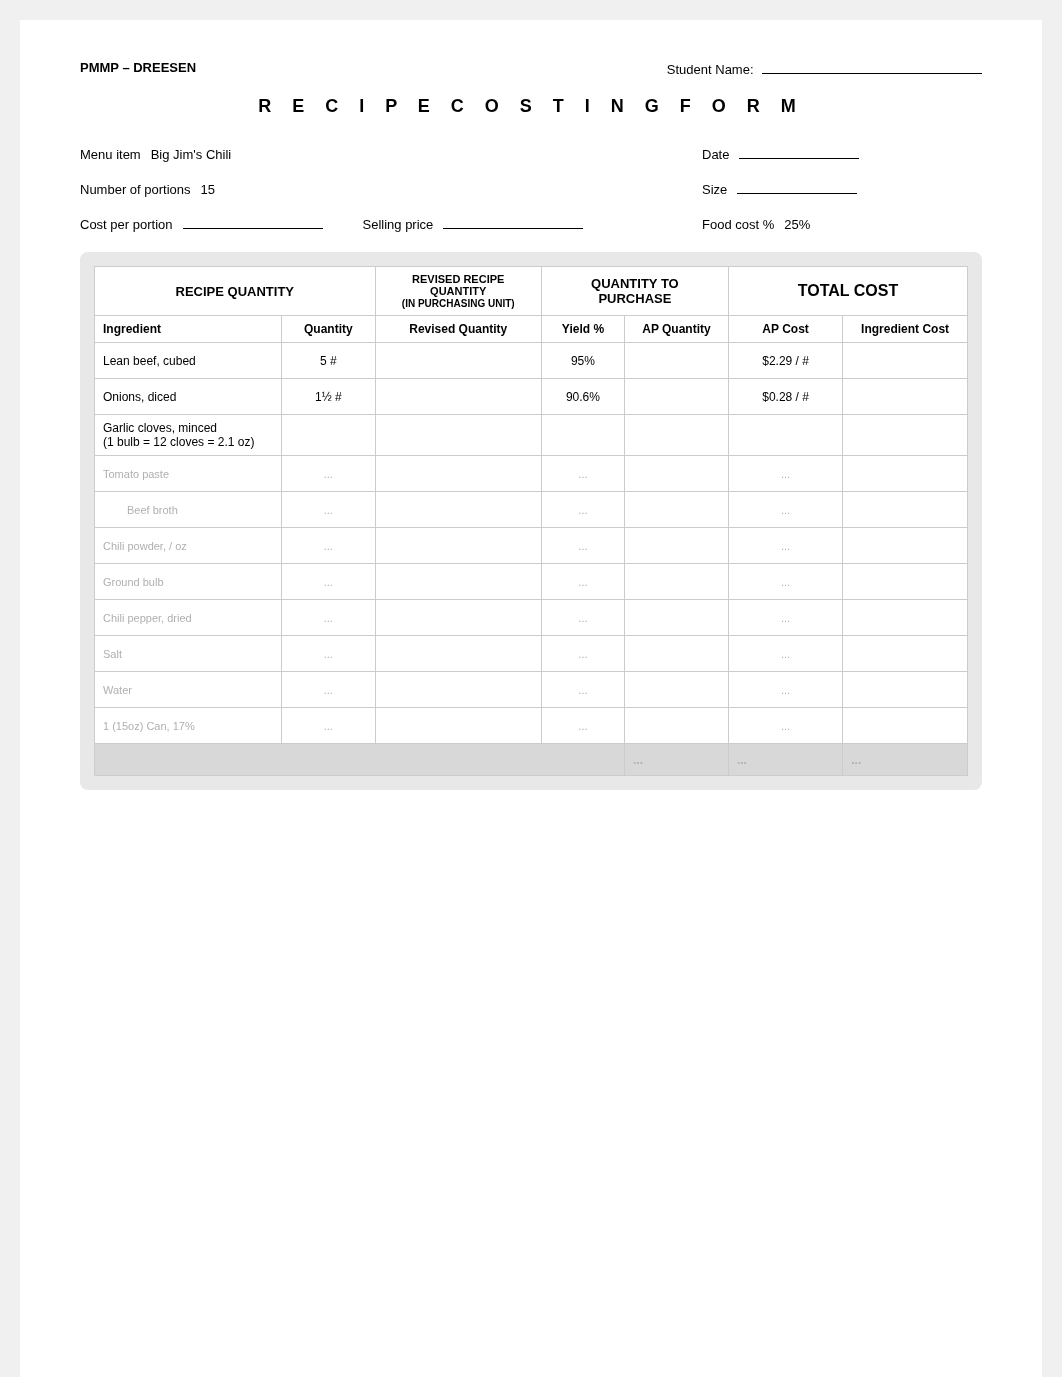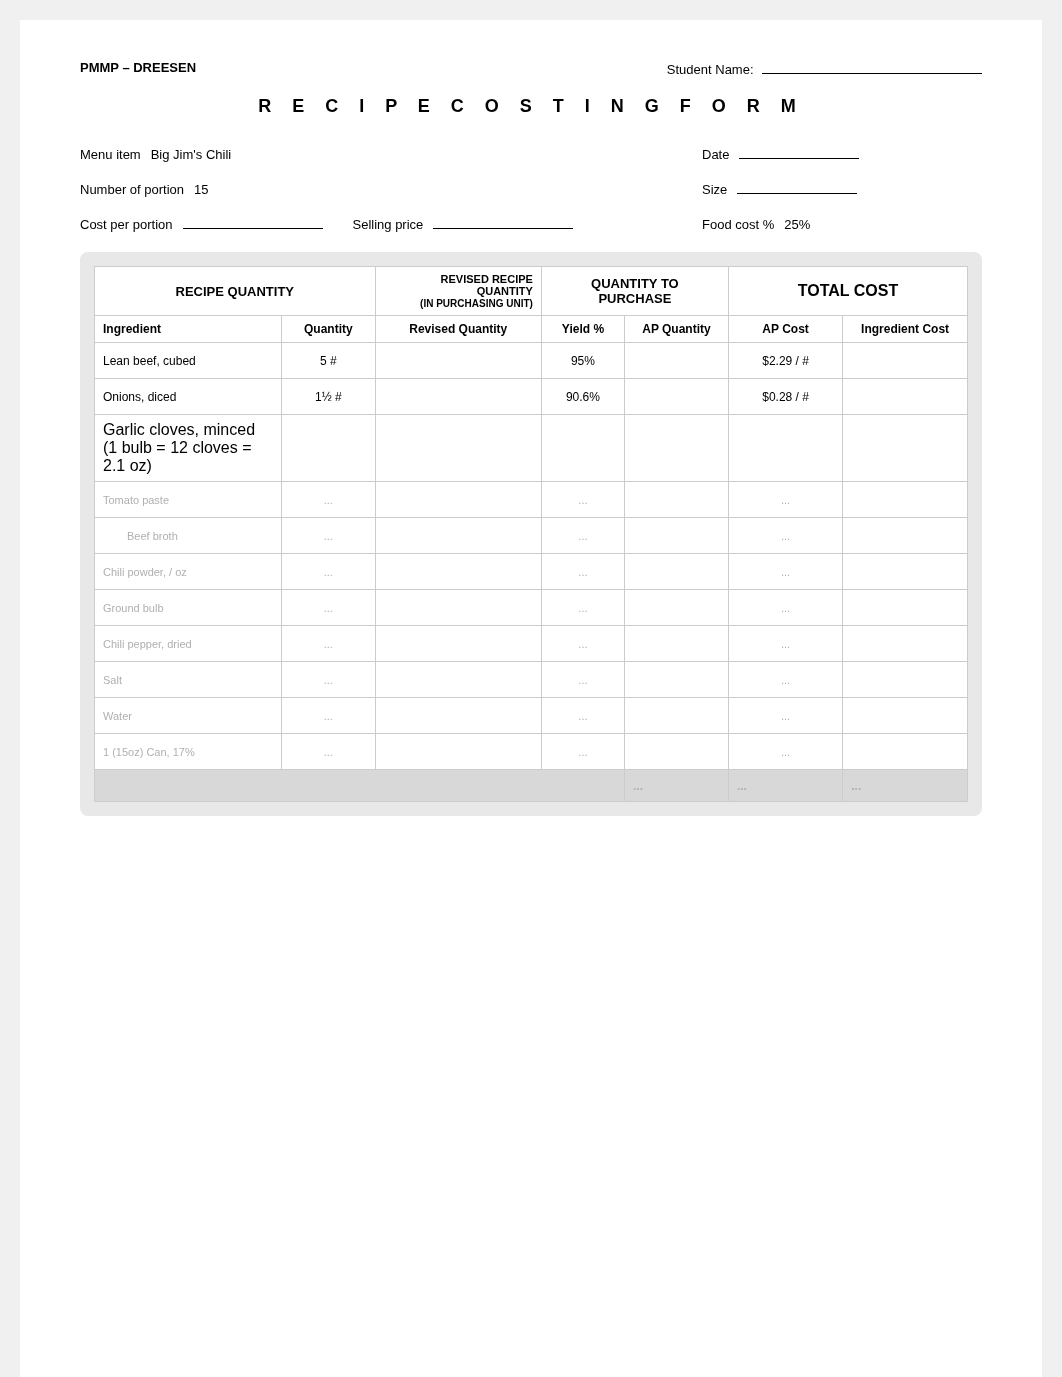--- a/index.html
+++ b/index.html
@@ -157,50 +157,50 @@
         <span class="field-value">Big Jim's Chili</span>
       </div>
       <div class="form-right">
         <span class="field-label">Date</span>
         <span class="underline-field-short"></span>
       </div>
     </div>
 
     <div class="form-row">
       <div class="form-left">
-        <span class="field-label">Number of portion</span>
+        <span class="field-label">Number of portions</span>
         <span class="field-value">15</span>
       </div>
       <div class="form-right">
         <span class="field-label">Size</span>
         <span class="underline-field-short"></span>
       </div>
     </div>
 
     <div class="form-row">
       <div class="form-left">
         <span class="field-label">Cost per portion</span>
         <span class="underline-field"></span>
-        <span class="field-label" style="margin-left:20px;">Selling price</span>
+        <span class="field-label" style="margin-left:30px;">Selling price</span>
         <span class="underline-field"></span>
       </div>
       <div class="form-right">
         <span class="field-label">Food cost %</span>
         <span class="field-value">25%</span>
       </div>
     </div>
   </div>
 
   <div class="main-table-wrapper">
     <table class="main-table">
       <thead>
 
         <tr>
           <th colspan="2" class="group-header-cell" style="font-weight:bold; font-size:13px;">RECIPE QUANTITY</th>
-          <th class="group-header-cell" style="text-align:right; font-weight:bold; font-size:11px; white-space:pre-line;">REVISED RECIPE QUANTITY<br><span style="font-size:10px;">(IN PURCHASING UNIT)</span></th>
+          <th class="group-header-cell" style="text-align:center; font-weight:bold; font-size:11px; white-space:pre-line;">REVISED RECIPE QUANTITY<br><span style="font-size:10px;">(IN PURCHASING UNIT)</span></th>
           <th colspan="2" class="group-header-cell" style="text-align:center; font-weight:bold; font-size:13px;">QUANTITY TO<br>PURCHASE</th>
           <th colspan="2" class="group-header-cell" style="text-align:center; font-weight:bold; font-size:16px;">TOTAL COST</th>
         </tr>
 
         <tr class="sub-header">
           <th class="col-ingredient" style="text-align:left;">Ingredient</th>
           <th class="col-quantity">Quantity</th>
           <th class="col-revised">Revised Quantity</th>
           <th class="col-yield">Yield %</th>
           <th class="col-ap-qty">AP Quantity</th>
@@ -221,21 +221,21 @@
           <tr class="data-row">
     <td class="col-ingredient" style="">Onions, diced</td>
     <td class="col-quantity" style="">1½ #</td>
     <td class="col-revised" style=""></td>
     <td class="col-yield" style="">90.6%</td>
     <td class="col-ap-qty" style=""></td>
     <td class="col-ap-cost" style="">$0.28 / #</td>
     <td class="col-ing-cost" style=""></td>
   </tr>
           <tr class="data-row">
-    <td class="col-ingredient" style="white-space:pre-line; font-size:16px;border-radius:12px;">Garlic cloves, minced<br>(1 bulb = 12 cloves = 2.1 oz)</td>
+    <td class="col-ingredient" style="white-space:pre-line; font-size:12px;border-radius:12px;">Garlic cloves, minced<br>(1 bulb = 12 cloves = 2.1 oz)</td>
     <td class="col-quantity" style=""></td>
     <td class="col-revised" style=""></td>
     <td class="col-yield" style=""></td>
     <td class="col-ap-qty" style=""></td>
     <td class="col-ap-cost" style=""></td>
     <td class="col-ing-cost" style=""></td>
   </tr>
           <tr class="blurred-row data-row">
     <td class="col-ingredient" style="color:#b0b0b0;">Tomato paste</td>
     <td class="col-quantity" style="color:#b0b0b0;">...</td>

